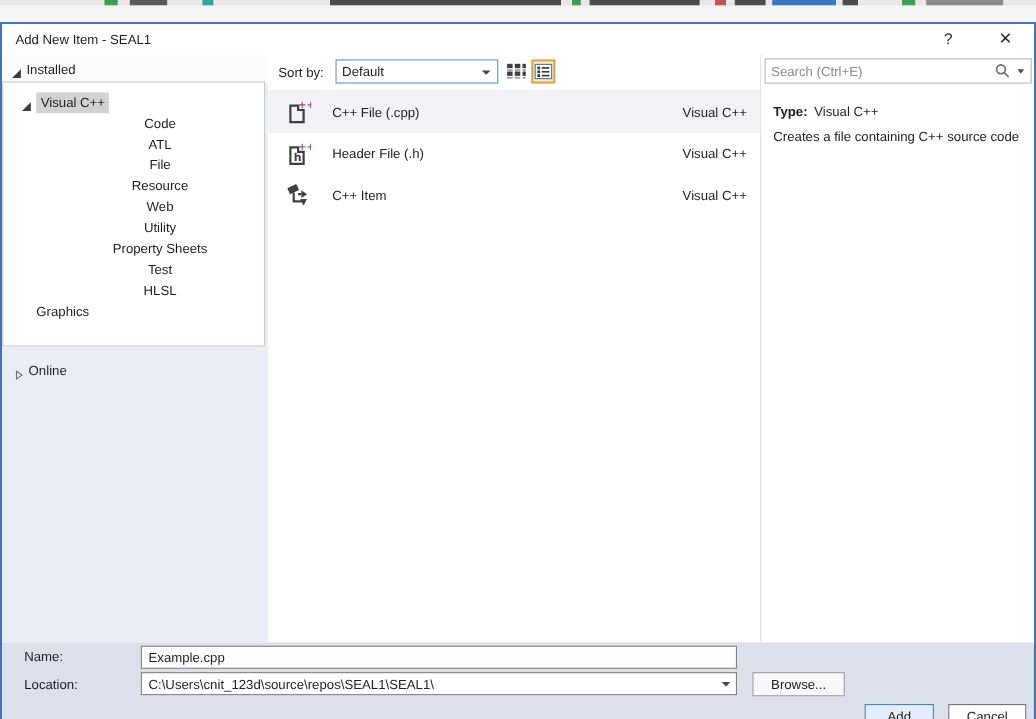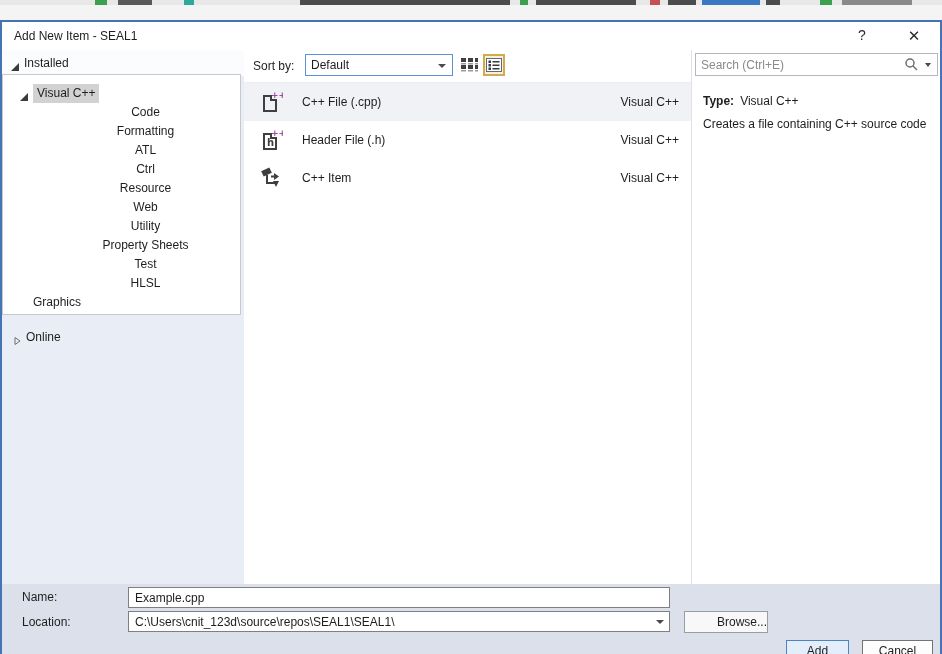--- a/index.html
+++ b/index.html
@@ -65,21 +65,21 @@
   .desc-line { position:absolute; left:10px; top:67px; white-space:nowrap; }
 
   
   .footer { position:absolute; left:0; top:562px; width:938px; height:84px; background:#dbe0ea;padding-left:27px; }
   .f-label { position:absolute; left:20px; white-space:nowrap; }
   .f-input { position:absolute; left:126px; width:542px; height:21px; background:#fff; border:1px solid #7f7f7f; font:12px "Liberation Sans",sans-serif; padding:0 6px; color:#1e1e1e; outline:none; }
   .loc-wrap { position:absolute; left:126px; top:27px; width:542px; height:22px; }
   .loc-wrap .f-input { left:0; top:0; width:542px; padding-right:20px; }
   .combo-caret { position:absolute; right:6px; top:9px; width:0; height:0; border-left:4px solid transparent; border-right:4px solid transparent; border-top:4px solid #4a4a4a; pointer-events:none; }
   .btn { position:absolute; height:22px; text-align:center; line-height:20px; cursor:default; font-size:12px; }
-  .btn-browse { left:682px; top:27px; width:84px; background:#f8f8f8; border:1px solid #999da4;text-align:right; }
+  .btn-browse { left:682px; top:27px; width:84px; background:#f8f8f8; border:1px solid #999da4; }
   .btn-add { left:784px; top:56px; width:63px; background:#e4eefa; border:1px solid #4d83c2; }
   .btn-cancel { left:860px; top:56px; width:71px; background:#fdfdfd; border:1px solid #747474; }
 </style>
 </head>
 <body>
 
 <div id="canvas">
 
   <div class="bg-strip">
     <div class="blk" style="left:95px;width:12px;background:#3da04e;"></div>
@@ -124,27 +124,24 @@
               <svg width="10" height="10" viewBox="0 0 10 10">
                   <path d="M9 1 V9 H1 Z" fill="#3b3b3b"></path>
                 </svg>
             </span>
             <span class="sel-gray">Visual C++</span>
           </div>
           <div class="tree-row d2">
               <span>Code</span>
             </div>
           <div class="tree-row d2">
-              <span>Formatting</span>
-            </div>
-          <div class="tree-row d2">
               <span>ATL</span>
             </div>
           <div class="tree-row d2">
-              <span>Ctrl</span>
+              <span>File</span>
             </div>
           <div class="tree-row d2">
               <span>Resource</span>
             </div>
           <div class="tree-row d2">
               <span>Web</span>
             </div>
           <div class="tree-row d2">
               <span>Utility</span>
             </div>

